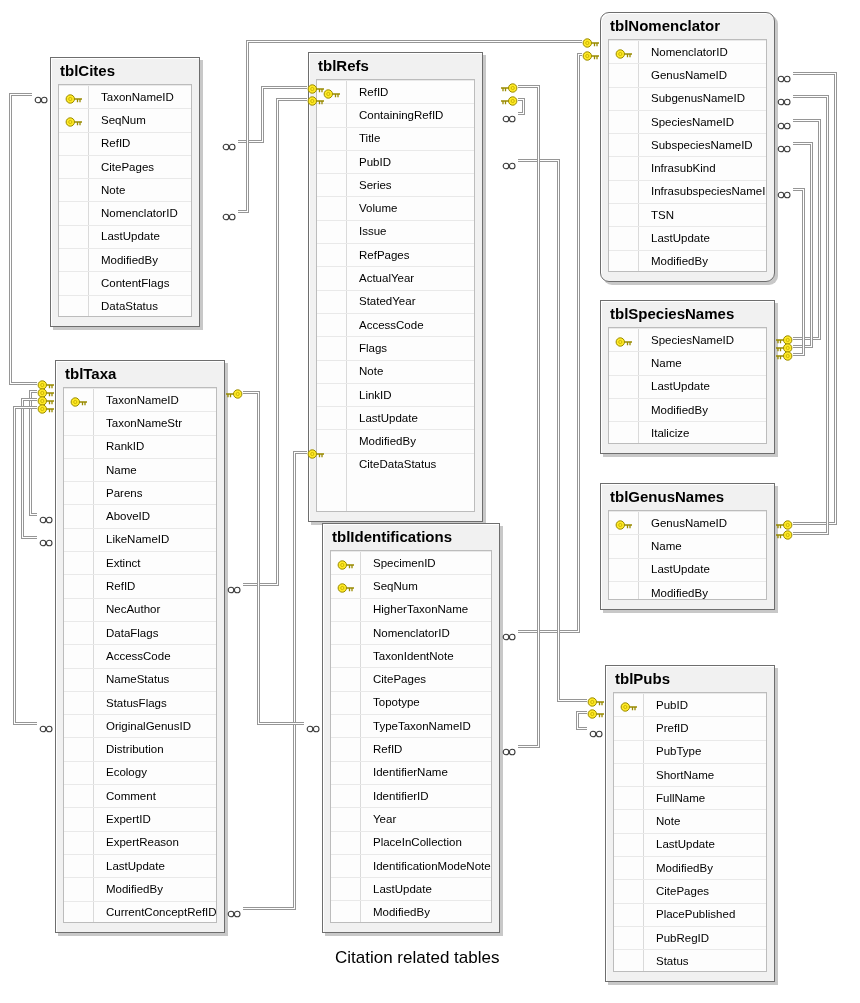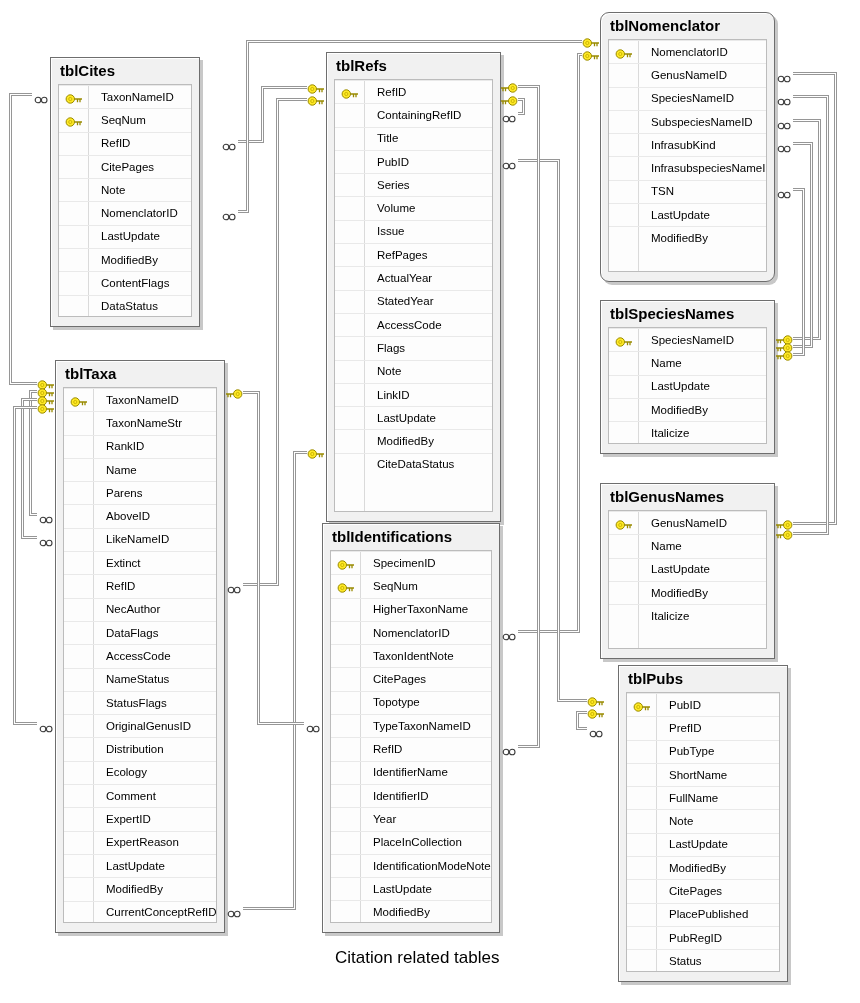--- a/index.html
+++ b/index.html
@@ -145,21 +145,21 @@
             <span class="fname">ModifiedBy</span>
           </div>
           <div class="row">
             <span class="fname">ContentFlags</span>
           </div>
           <div class="row">
             <span class="fname">DataStatus</span>
           </div>
         </div>
       </div>
-      <div class="tbl" style="left: 326px; top: 52px; width: 175px; height: 470px;">
+      <div class="tbl" style="left: 308px; top: 52px; width: 175px; height: 470px;">
         <div class="tbl-title">tblRefs</div>
         <div class="panel">
           <div class="gutterline"></div>
           <div class="row">
             <span class="pkcell"><svg width="18" height="12" viewBox="0 0 18 12">
                 <g>
                   <circle cx="5.3" cy="6" r="4.2" fill="#ffe926" stroke="#998a00" stroke-width="1"></circle>
                   <circle cx="5.3" cy="6" r="1.6" fill="none" stroke="#cdb705" stroke-width="1"></circle>
                   <path d="M9.5 6 H17 M12.5 6 V9.2 M15 6 V9.2" stroke="#998a00" stroke-width="1.3" fill="none"></path>
                 </g>
@@ -227,20 +227,23 @@
                   <circle cx="5.3" cy="6" r="1.6" fill="none" stroke="#cdb705" stroke-width="1"></circle>
                   <path d="M9.5 6 H17 M12.5 6 V9.2 M15 6 V9.2" stroke="#998a00" stroke-width="1.3" fill="none"></path>
                 </g>
               </svg></span>
             <span class="fname">NomenclatorID</span>
           </div>
           <div class="row">
             <span class="fname">GenusNameID</span>
           </div>
           <div class="row">
+            <span class="fname">SubgenusNameID</span>
+          </div>
+          <div class="row">
             <span class="fname">SpeciesNameID</span>
           </div>
           <div class="row">
             <span class="fname">SubspeciesNameID</span>
           </div>
           <div class="row">
             <span class="fname">InfrasubKind</span>
           </div>
           <div class="row">
             <span class="fname">InfrasubspeciesNameID</span>
@@ -277,21 +280,21 @@
             <span class="fname">LastUpdate</span>
           </div>
           <div class="row">
             <span class="fname">ModifiedBy</span>
           </div>
           <div class="row">
             <span class="fname">Italicize</span>
           </div>
         </div>
       </div>
-      <div class="tbl" style="left: 600px; top: 483px; width: 175px; height: 176px;">
+      <div class="tbl" style="left: 600px; top: 483px; width: 175px; height: 127px;">
         <div class="tbl-title">tblGenusNames</div>
         <div class="panel">
           <div class="gutterline"></div>
           <div class="row">
             <span class="pkcell"><svg width="18" height="12" viewBox="0 0 18 12">
                 <g>
                   <circle cx="5.3" cy="6" r="4.2" fill="#ffe926" stroke="#998a00" stroke-width="1"></circle>
                   <circle cx="5.3" cy="6" r="1.6" fill="none" stroke="#cdb705" stroke-width="1"></circle>
                   <path d="M9.5 6 H17 M12.5 6 V9.2 M15 6 V9.2" stroke="#998a00" stroke-width="1.3" fill="none"></path>
                 </g>
@@ -305,21 +308,21 @@
             <span class="fname">LastUpdate</span>
           </div>
           <div class="row">
             <span class="fname">ModifiedBy</span>
           </div>
           <div class="row">
             <span class="fname">Italicize</span>
           </div>
         </div>
       </div>
-      <div class="tbl" style="left: 605px; top: 665px; width: 170px; height: 316.6px; margin-left: 13px;">
+      <div class="tbl" style="left: 605px; top: 665px; width: 170px; height: 316.6px;">
         <div class="tbl-title">tblPubs</div>
         <div class="panel">
           <div class="gutterline"></div>
           <div class="row">
             <span class="pkcell"><svg width="18" height="12" viewBox="0 0 18 12">
                 <g>
                   <circle cx="5.3" cy="6" r="4.2" fill="#ffe926" stroke="#998a00" stroke-width="1"></circle>
                   <circle cx="5.3" cy="6" r="1.6" fill="none" stroke="#cdb705" stroke-width="1"></circle>
                   <path d="M9.5 6 H17 M12.5 6 V9.2 M15 6 V9.2" stroke="#998a00" stroke-width="1.3" fill="none"></path>
                 </g>

